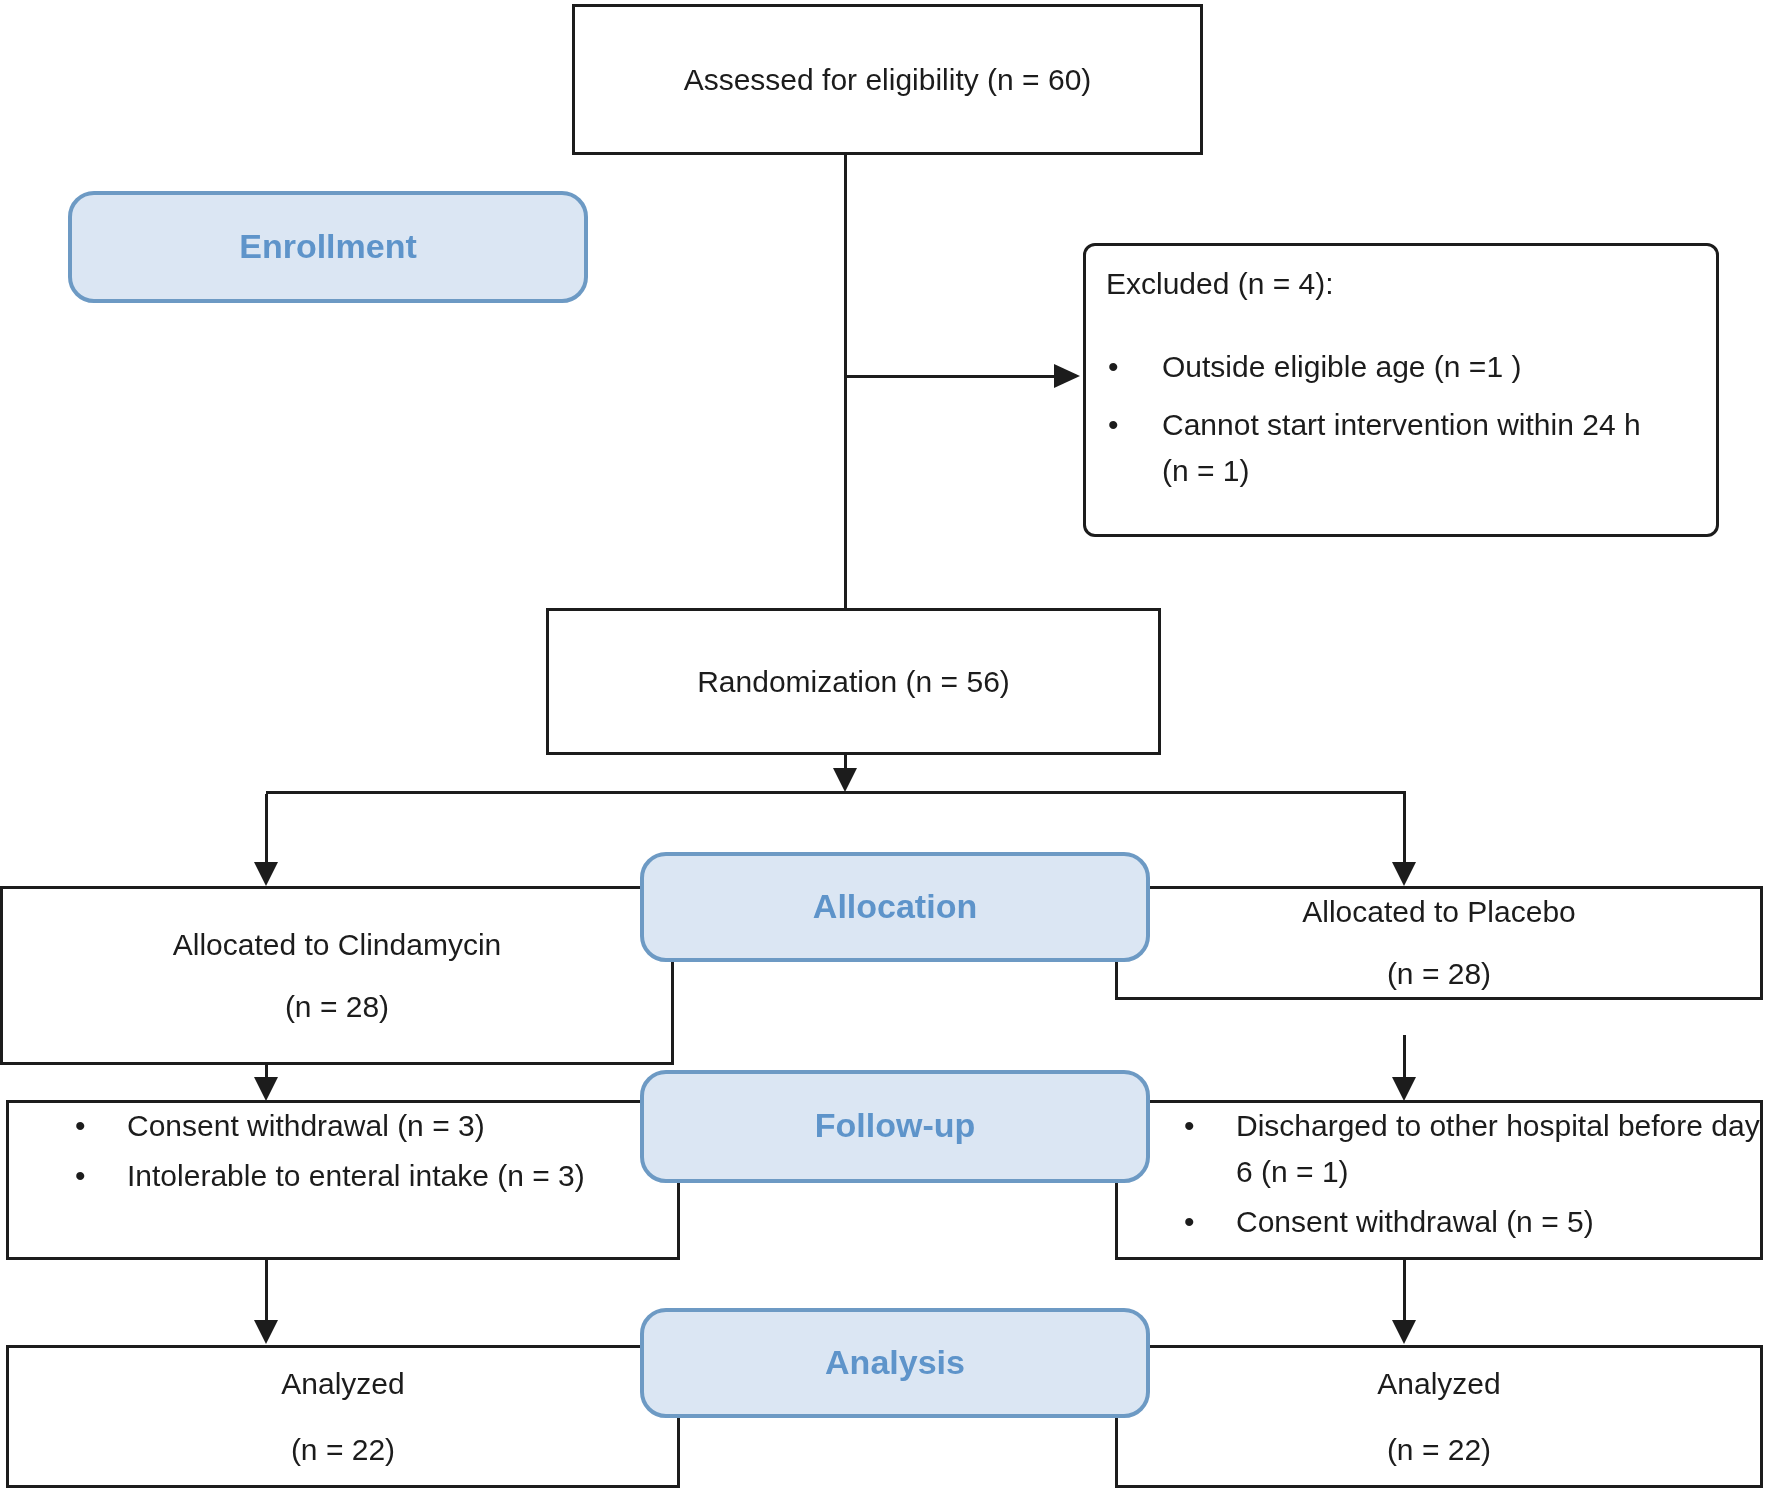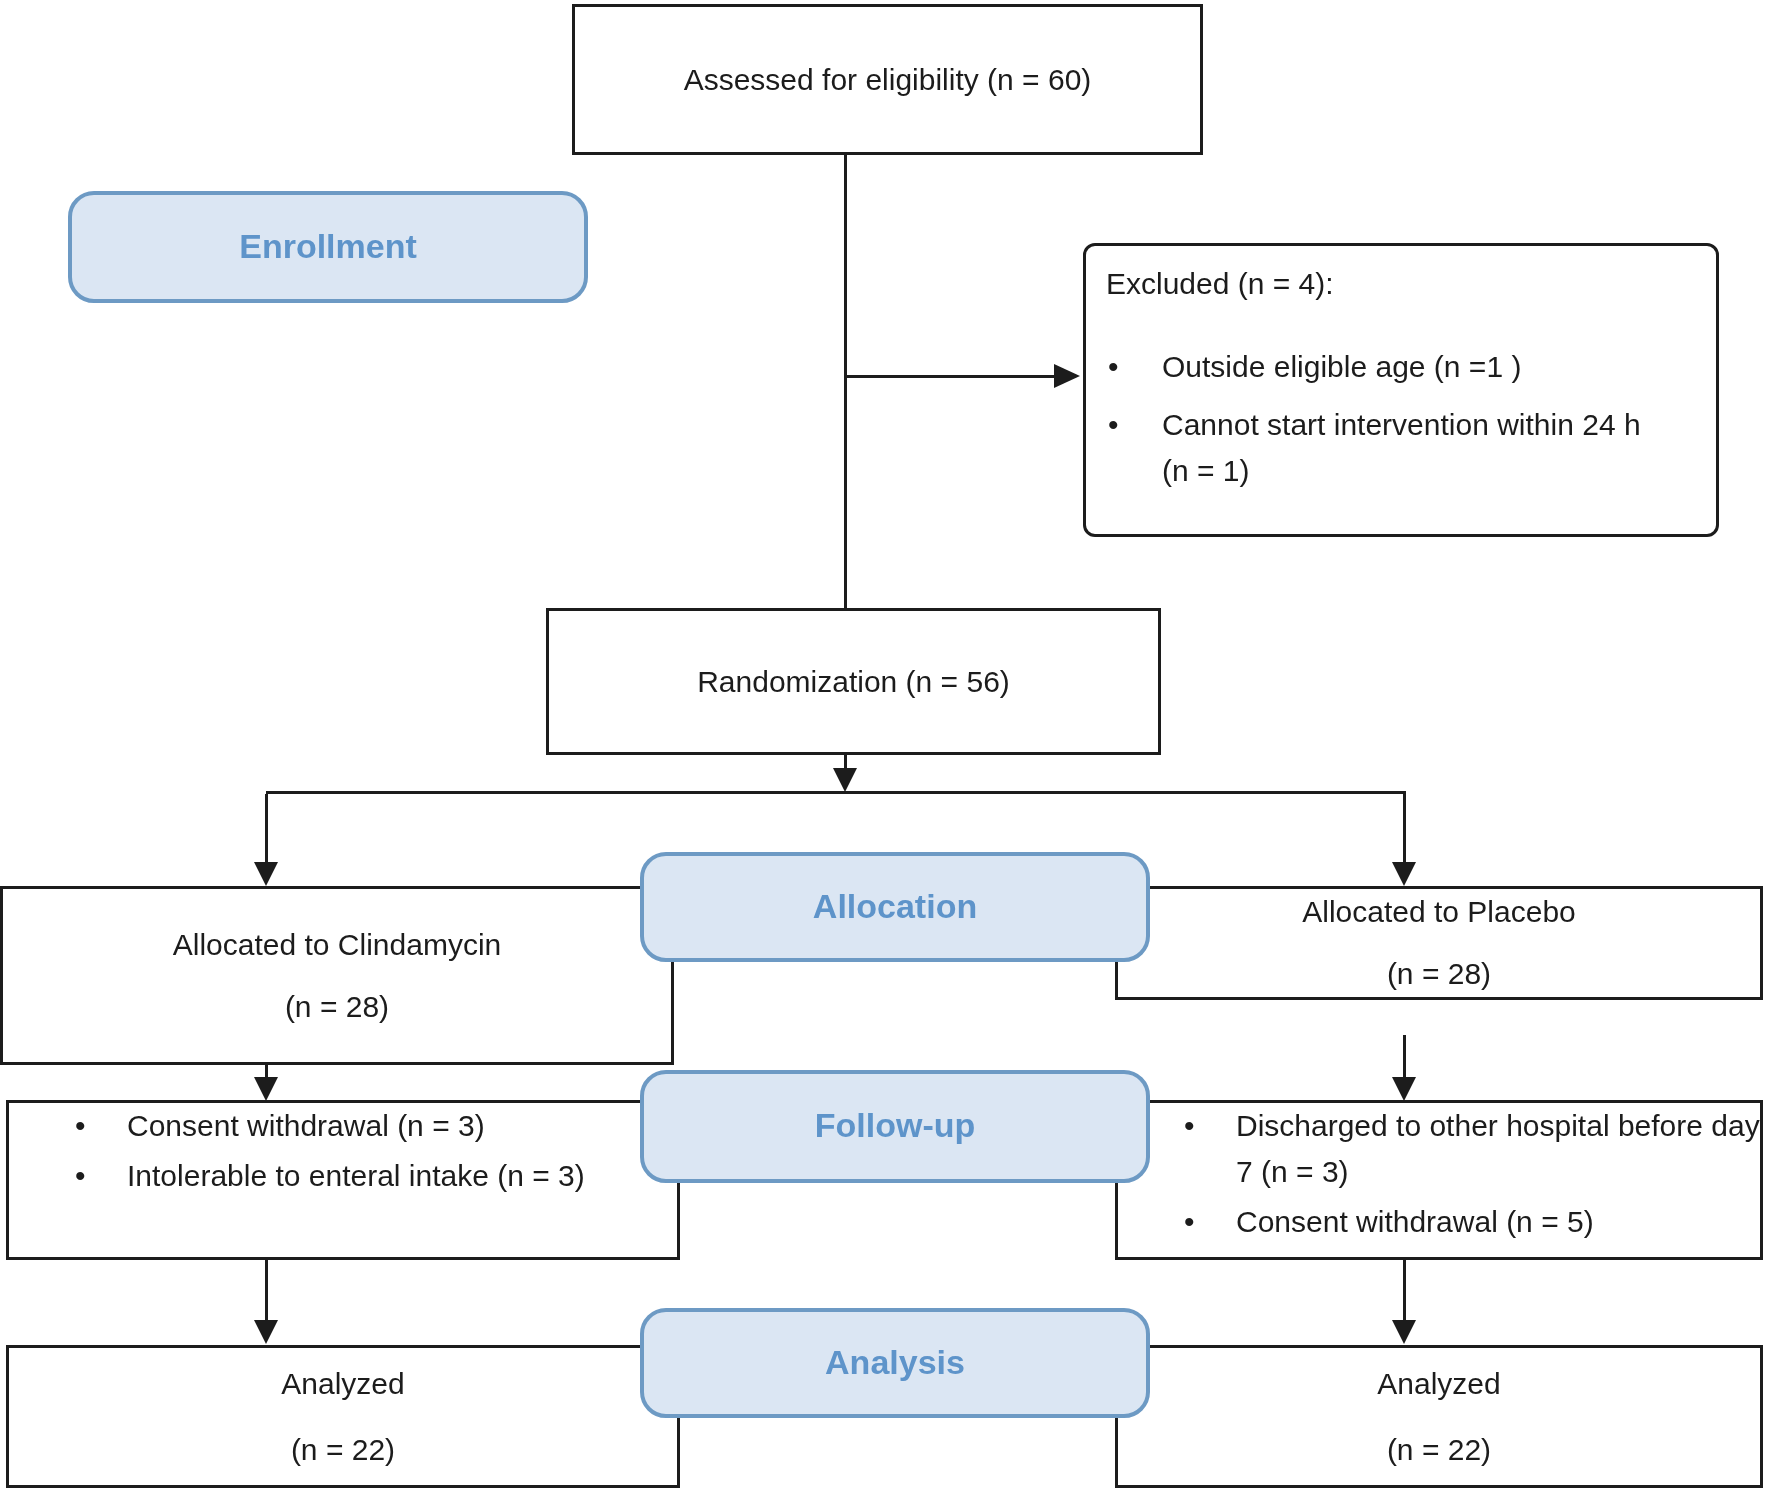--- a/index.html
+++ b/index.html
@@ -100,21 +100,21 @@
 
   <div class="box fu-box" style="left:6px; top:1100px; width:674px; height:160px;">
     <ul class="bullets nowrap">
       <li>Consent withdrawal (n = 3)</li>
       <li>Intolerable to enteral intake (n = 3)</li>
     </ul>
   </div>
 
   <div class="box fu-box" style="left:1115px; top:1100px; width:648px; height:160px;">
     <ul class="bullets">
-      <li>Discharged to other hospital before day 7 (n = 3)</li>
+      <li>Discharged to other hospital before day 6 (n = 1)</li>
       <li>Consent withdrawal (n = 5)</li>
     </ul>
   </div>
 
   <div class="box center-two gap32" style="left:6px; top:1345px; width:674px; height:143px;">
     <div>Analyzed</div>
     <div>(n = 22)</div>
   </div>
 
   <div class="box center-two gap32" style="left:1115px; top:1345px; width:648px; height:143px;">

